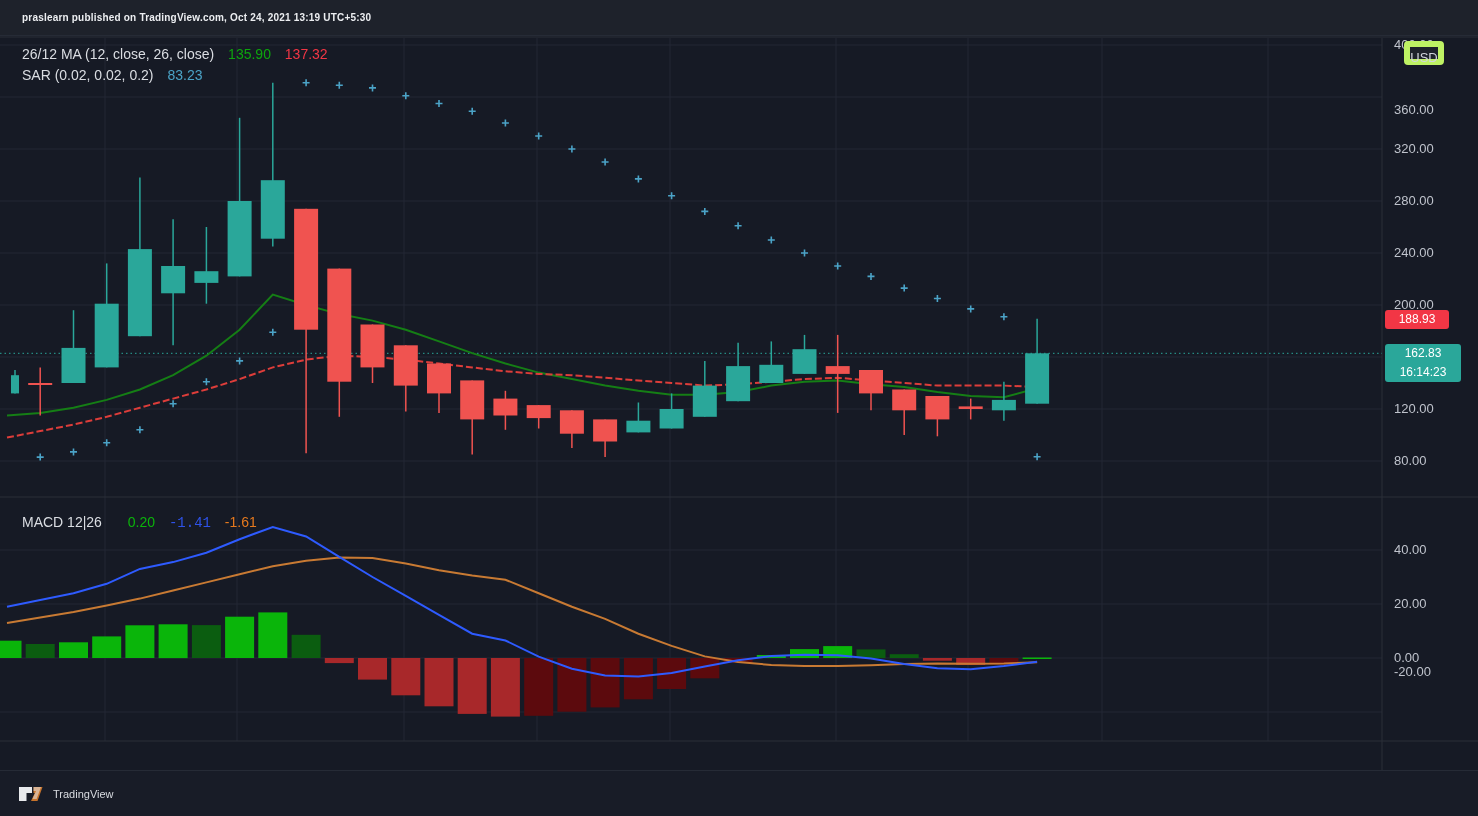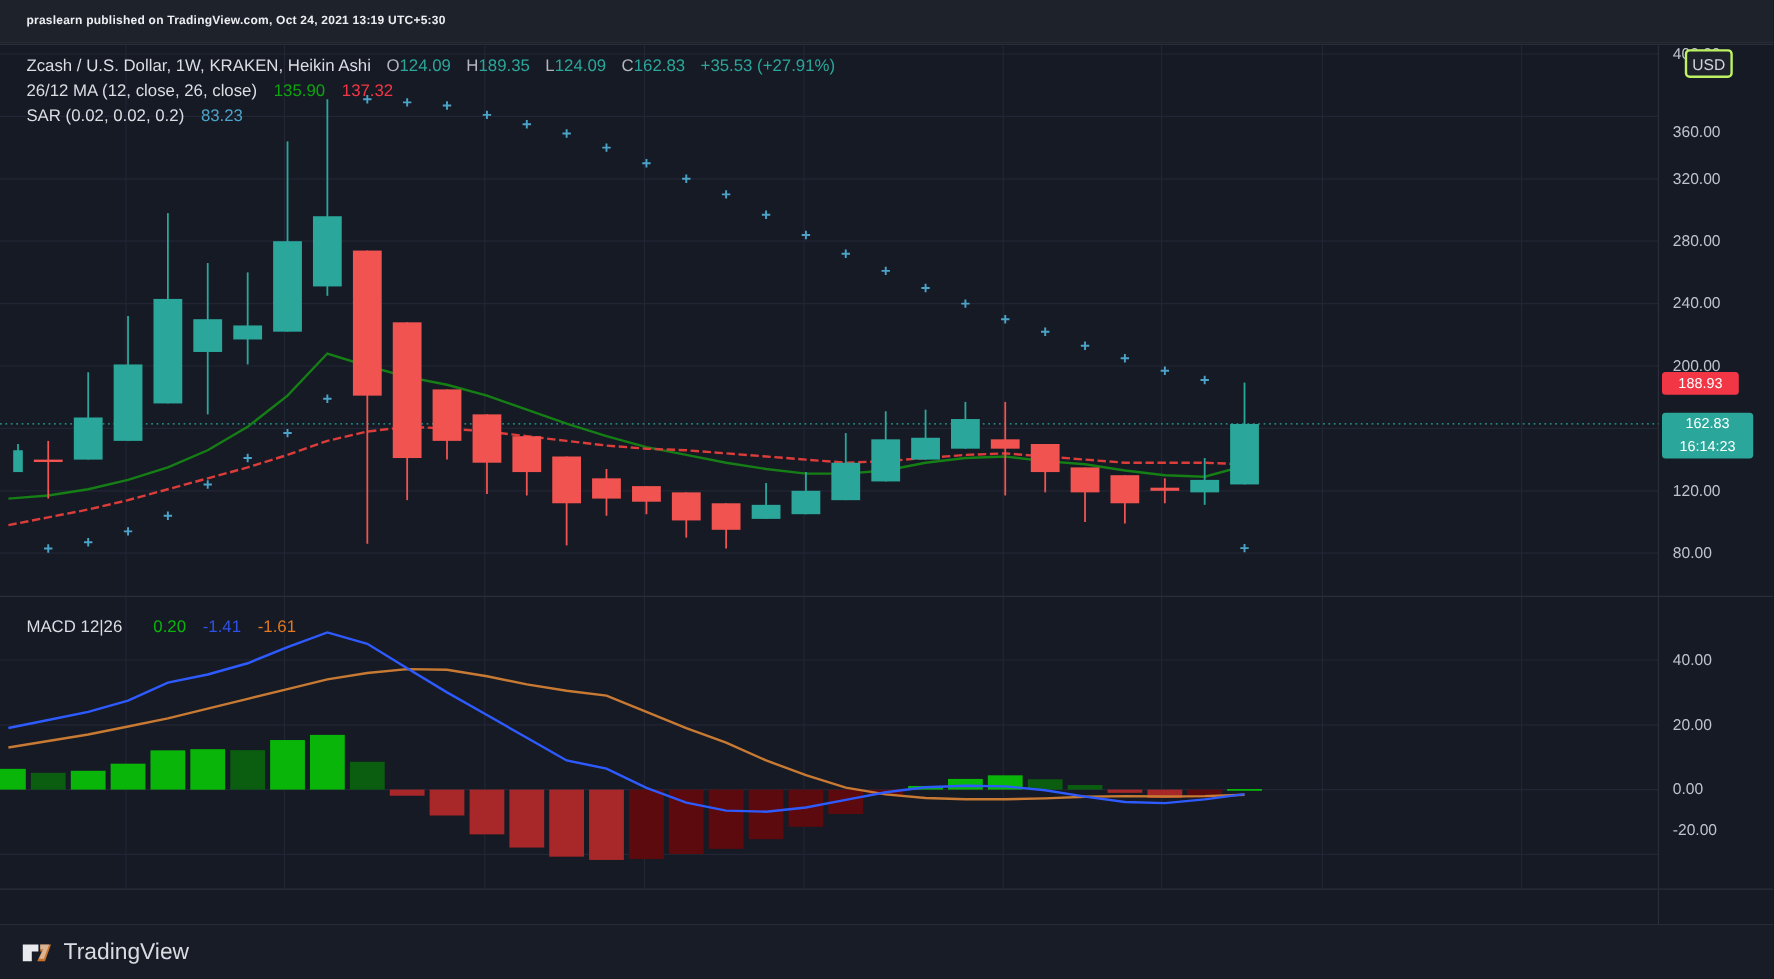--- a/index.html
+++ b/index.html
@@ -15,43 +15,43 @@
   #chart-svg { position:absolute; left:0; top:0; z-index:1; }
 
   .legend { position:absolute; z-index:2; font-size:14px; white-space:nowrap; }
   .legend .row { height:21px; line-height:21px; }
   .lg-title { color:#dadde2; }
   .lg-letter { color:#b2b5be; margin-left:9px; }
   .lg-teal { color:#2aa79a; }
   .lg-green { color:#0da50d; margin-left:10px; }
   .lg-red { color:#f23645; margin-left:10px; }
   .lg-cyan { color:#4ba3c7; margin-left:10px; }
-  .lg-blue { color:#2e52e8; margin-left:10px; }
+  .lg-blue { color:#2e52e8; margin-left:10px;font-family:Liberation Mono, monospace; }
   .lg-orange { color:#e5791e; margin-left:10px; }
   .lg-histgreen { color:#0bb30b; margin-left:22px; }
 
   .axis-right { position:absolute; left:1382px; top:36px; width:96px; height:734px; z-index:2; }
   .ptick { position:absolute; left:12px; font-size:13px; color:#bfc3cc; }
   .usd-chip { position:absolute; left:22px; top:5px; width:40px; height:24px;
-              background:#1e222b; border:2px solid #bef264; border-radius:4px;
+              background:#1e222b; border:6px solid #bef264; border-radius:4px;
               color:#d1d4dc; font-size:13px; text-align:center; line-height:22px; z-index:4; }
   .chip { position:absolute; left:3px; width:76px; border-radius:3px; text-align:center;
           color:#ffffff; font-size:12px; z-index:3; }
   .chip.red { background:#f23645; height:19px; line-height:19px; width:64px; }
   .chip.teal { background:#2aa79a; height:38px; line-height:19px; }
 
   .time-axis { position:absolute; left:0; top:741px; width:1382px; height:29px; z-index:2; }
   .mlabel { position:absolute; top:0; width:50px; line-height:29px; text-align:center;
             font-size:13px; font-weight:600; color:#ced2d9; }
 
   .footer { position:absolute; left:0; top:770px; width:1478px; height:46px;
             background:#181c27; border-top:1px solid #262b36; z-index:3; }
   .brand-wrap { position:absolute; left:18px; top:12px; height:22px; display:flex;
                 align-items:center; gap:9px; }
-  .brand-text { font-size:19px; font-weight:500; color:#d9dce1; }
+  .brand-text { font-size:11px; font-weight:500; color:#d9dce1; }
 </style>
 </head>
 <body>
 
 <div id="app">
 
   <div class="topbar">
     <div class="pub">praslearn published on TradingView.com, Oct 24, 2021 13:19 UTC+5:30</div>
   </div>
 
@@ -221,28 +221,20 @@
         <path d="M900.7,288.1 h7 M904.2,284.6 v7" fill="none"></path>
         <path d="M933.9,298.5 h7 M937.4,295.0 v7" fill="none"></path>
         <path d="M967.2,308.9 h7 M970.7,305.4 v7" fill="none"></path>
         <path d="M1000.4,316.7 h7 M1003.9,313.2 v7" fill="none"></path>
         <path d="M1033.6,456.8 h7 M1037.1,453.3 v7" fill="none"></path>
       </g>
     </svg>
 
   <div class="legend" style="left:22px; top:44px;">
     <div class="row">
-      <span class="lg-title">Zcash / U.S. Dollar, 1W, KRAKEN, Heikin Ashi</span>
-      <span class="lg-letter">O</span><span class="lg-teal">124.09</span>
-      <span class="lg-letter">H</span><span class="lg-teal">189.35</span>
-      <span class="lg-letter">L</span><span class="lg-teal">124.09</span>
-      <span class="lg-letter">C</span><span class="lg-teal">162.83</span>
-      <span class="lg-teal" style="margin-left:9px;">+35.53 (+27.91%)</span>
-    </div>
-    <div class="row">
       <span class="lg-title">26/12 MA (12, close, 26, close)</span>
       <span class="lg-green">135.90</span>
       <span class="lg-red">137.32</span>
     </div>
     <div class="row">
       <span class="lg-title">SAR (0.02, 0.02, 0.2)</span>
       <span class="lg-cyan">83.23</span>
     </div>
   </div>
 
@@ -262,21 +254,21 @@
         <div class="ptick" style="top: 105px;">320.00</div>
         <div class="ptick" style="top: 157px;">280.00</div>
         <div class="ptick" style="top: 209px;">240.00</div>
         <div class="ptick" style="top: 261px;">200.00</div>
         <div class="ptick" style="top: 313px;">160.00</div>
         <div class="ptick" style="top: 365px;">120.00</div>
         <div class="ptick" style="top: 417px;">80.00</div>
         <div class="ptick" style="top: 506px;">40.00</div>
         <div class="ptick" style="top: 560px;">20.00</div>
         <div class="ptick" style="top: 614px;">0.00</div>
-        <div class="ptick" style="top: 648px;">-20.00</div>
+        <div class="ptick" style="top: 628px;">-20.00</div>
       </div>
     <div class="usd-chip">USD</div>
     <div class="chip red" id="chip-high" style="top: 273.891px;">188.93</div>
     <div class="chip teal" id="chip-last" style="top: 307.821px;">
       <div>162.83</div>
       <div>16:14:23</div>
     </div>
   </div>
 
 

